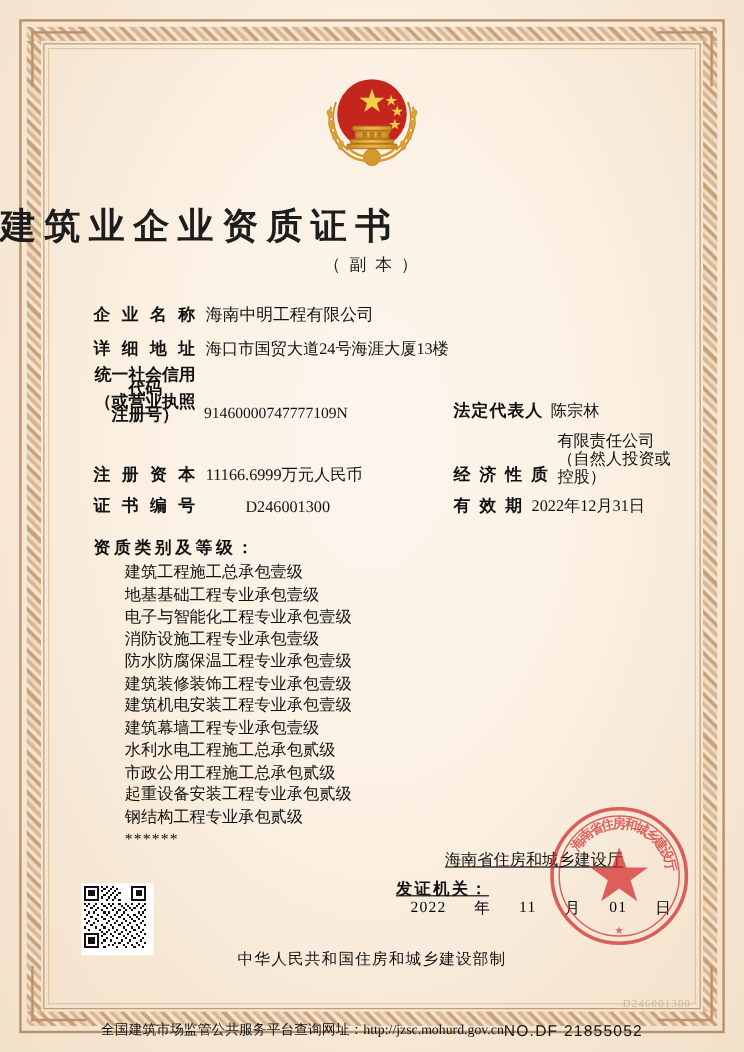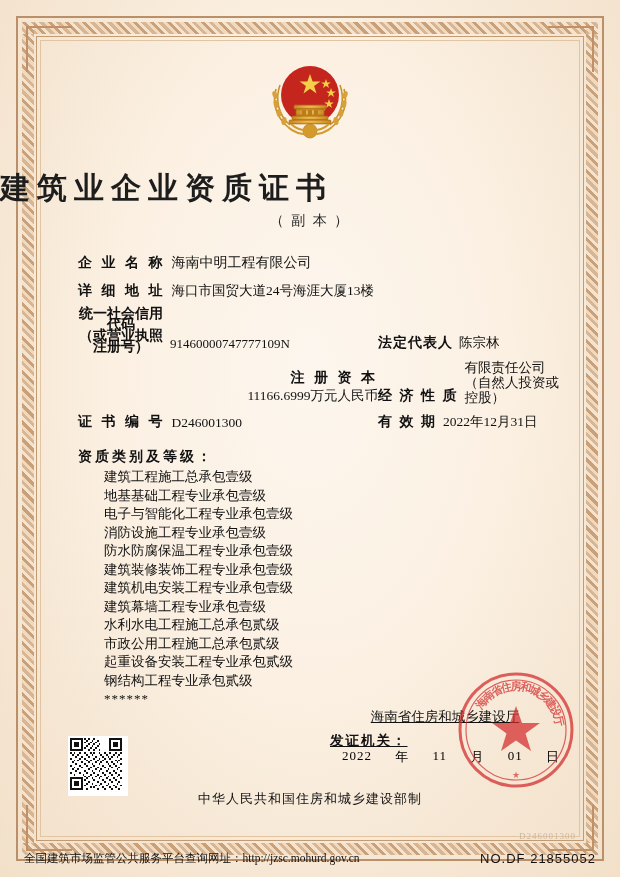--- a/index.html
+++ b/index.html
@@ -254,21 +254,21 @@
   }
 
   
   .bottom-strip {
     position: absolute;
     left: 0; right: 0;
     bottom: 6px;
     height: 26px;
     display: flex;
     align-items: center;
-    justify-content: space-between;
+    justify-content: center;
     padding: 0 24px;
     box-sizing: border-box;
     font-size: 11.5px;
     color: #111;
   }
   .bottom-strip .right {
     font-family: "Liberation Sans", sans-serif;
     font-size: 13px;
     letter-spacing: 1px;
   }
@@ -377,32 +377,32 @@
 （或营业执照注册号）</span>
         <span class="val" style="font-size:13px;">91460000747777109N</span>
       </div>
       <div class="col-b">
         <span class="lbl" style="letter-spacing:1px;">法定代表人</span>
         <span class="val">陈宗林</span>
       </div>
     </div>
 
     <div class="row-two">
-      <div class="col-a" style="width:300px;flex-direction:column;">
+      <div class="col-a" style="width:300px;">
         <span class="lbl">注 册 资 本</span>
         <span class="val">11166.6999万元人民币</span>
       </div>
       <div class="col-b">
         <span class="lbl" style="letter-spacing:2px;">经 济 性 质</span>
         <span class="val wrap">有限责任公司（自然人投资或控股）</span>
       </div>
     </div>
 
     <div class="row-two" style="margin-top:2px;">
-      <div class="col-a" style="width:300px;">
+      <div class="col-a" style="width:300px;gap:33px;">
         <span class="lbl">证 书 编 号</span>
         <span class="val">D246001300</span>
       </div>
       <div class="col-b">
         <span class="lbl" style="letter-spacing:2px;">有 效 期</span>
         <span class="val">2022年12月31日</span>
       </div>
     </div>
 
     <div class="qual-head">资质类别及等级：</div>

